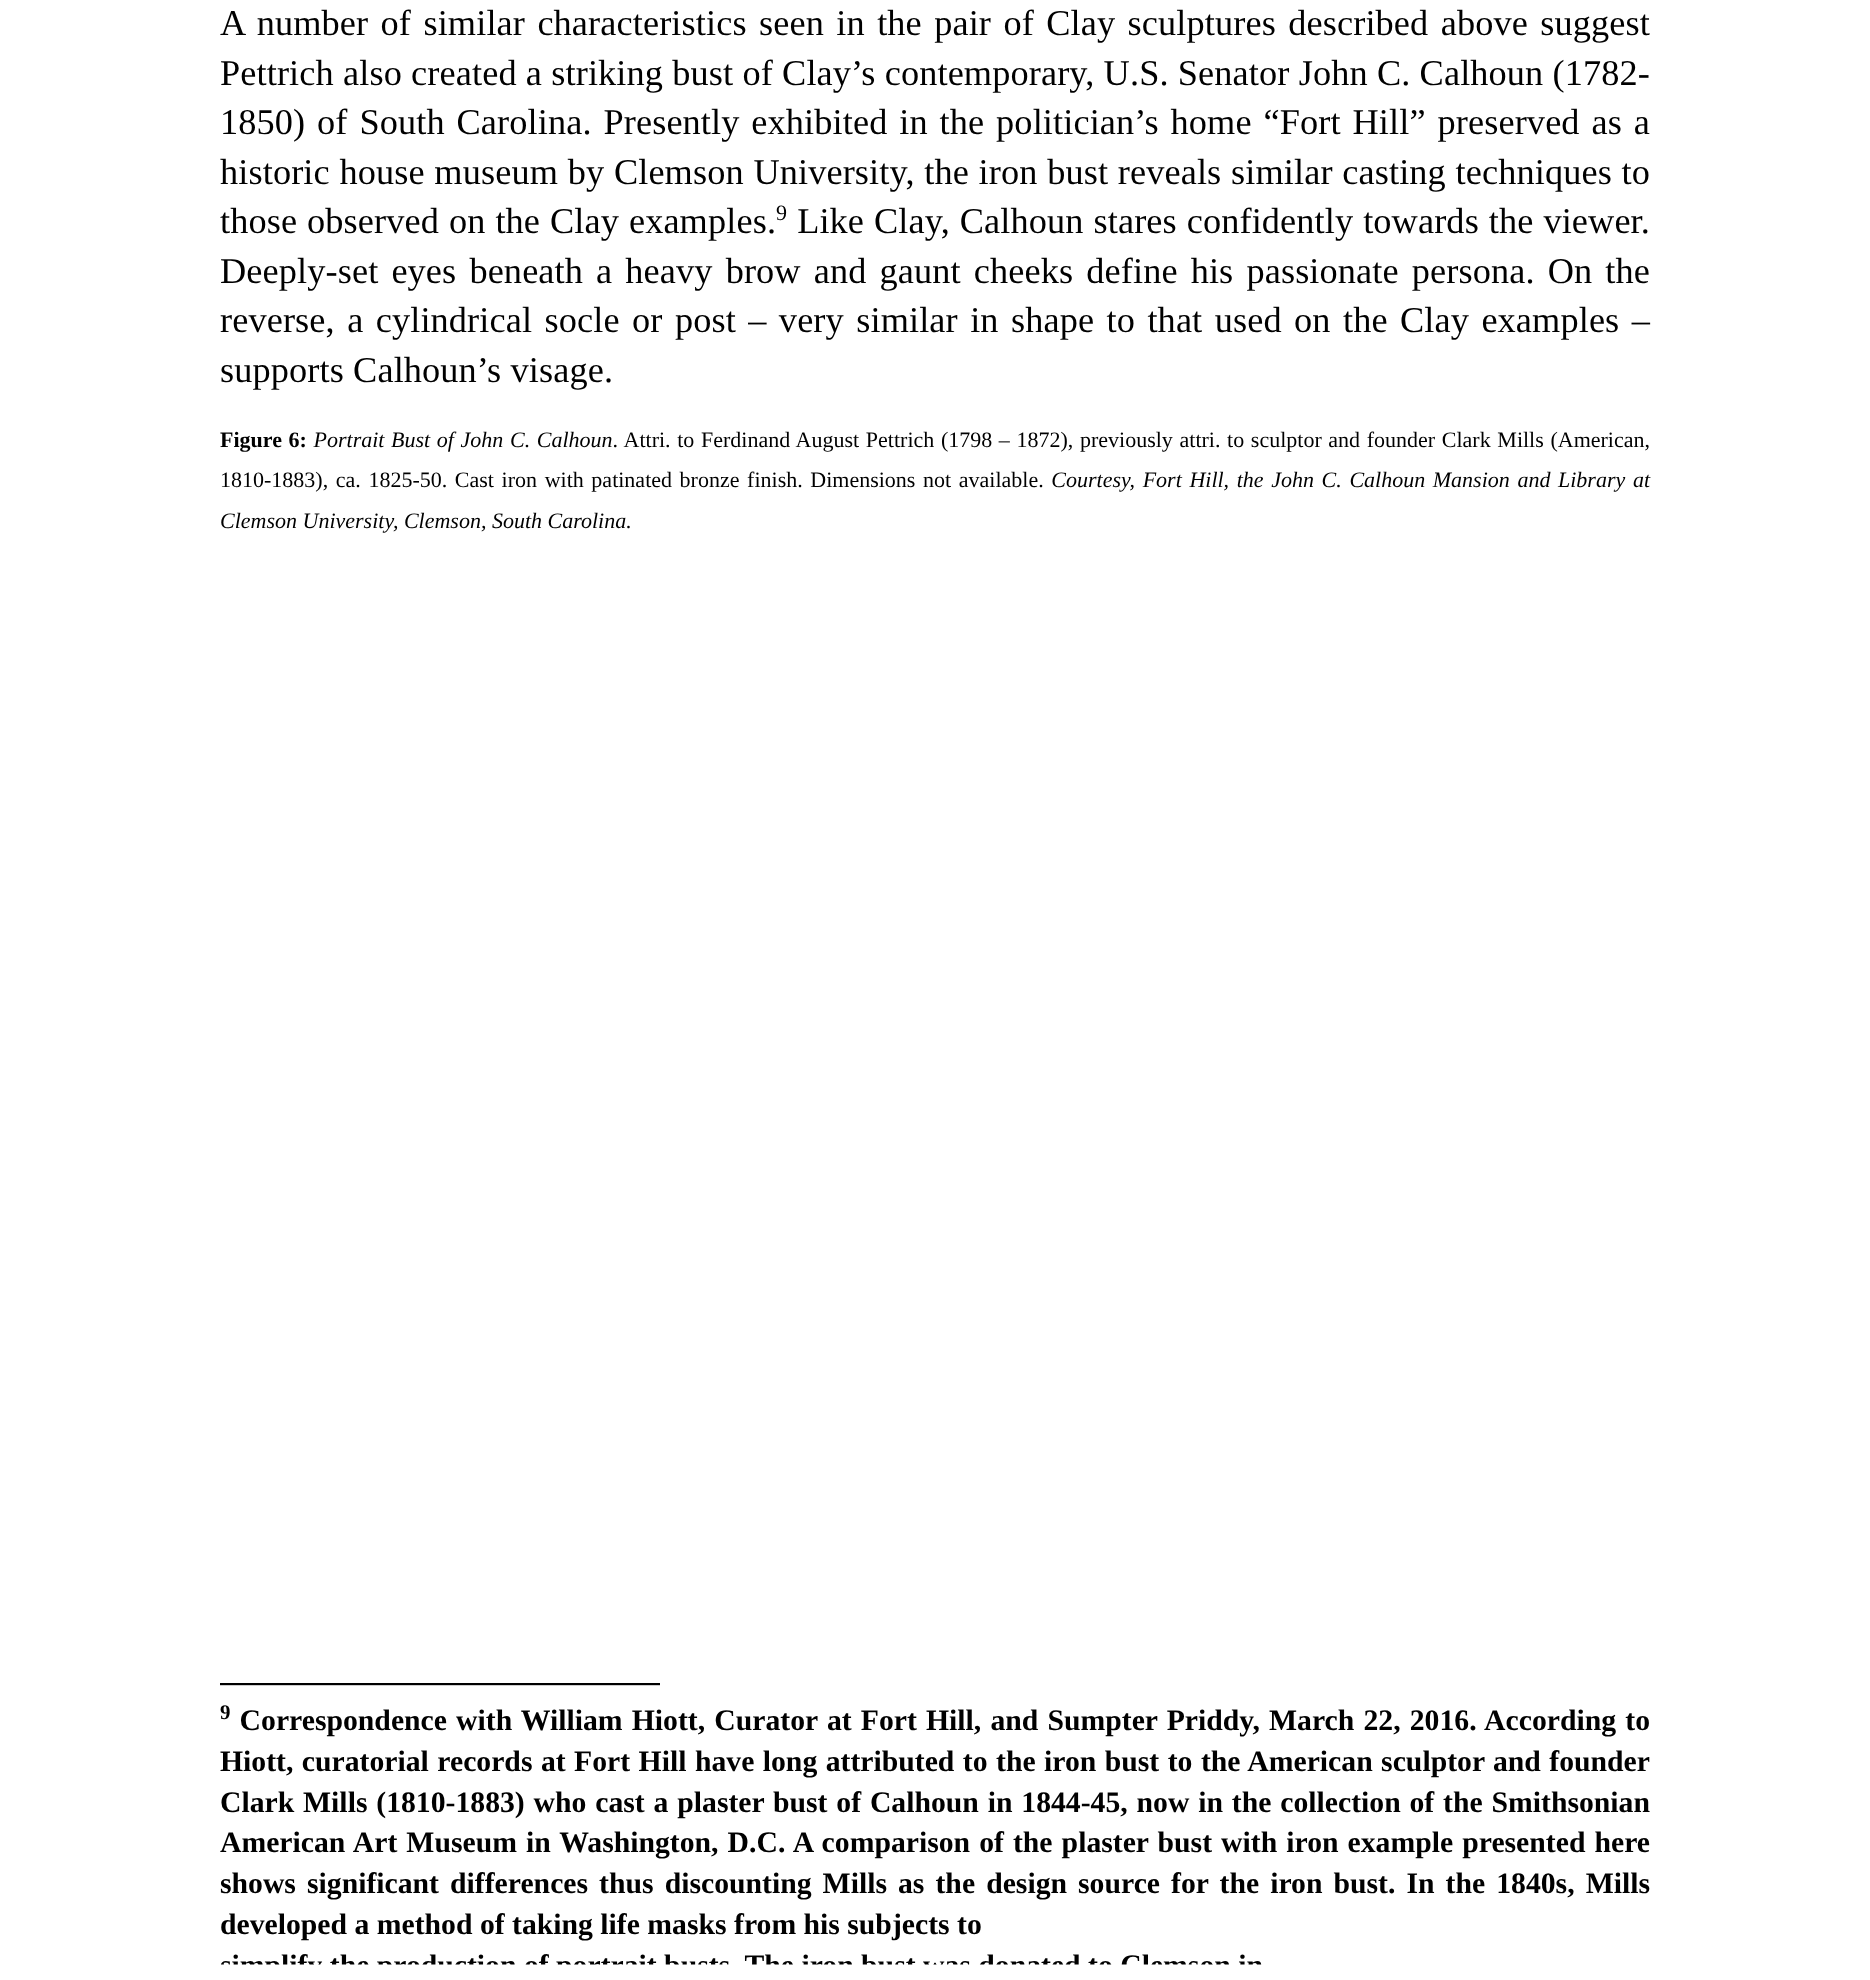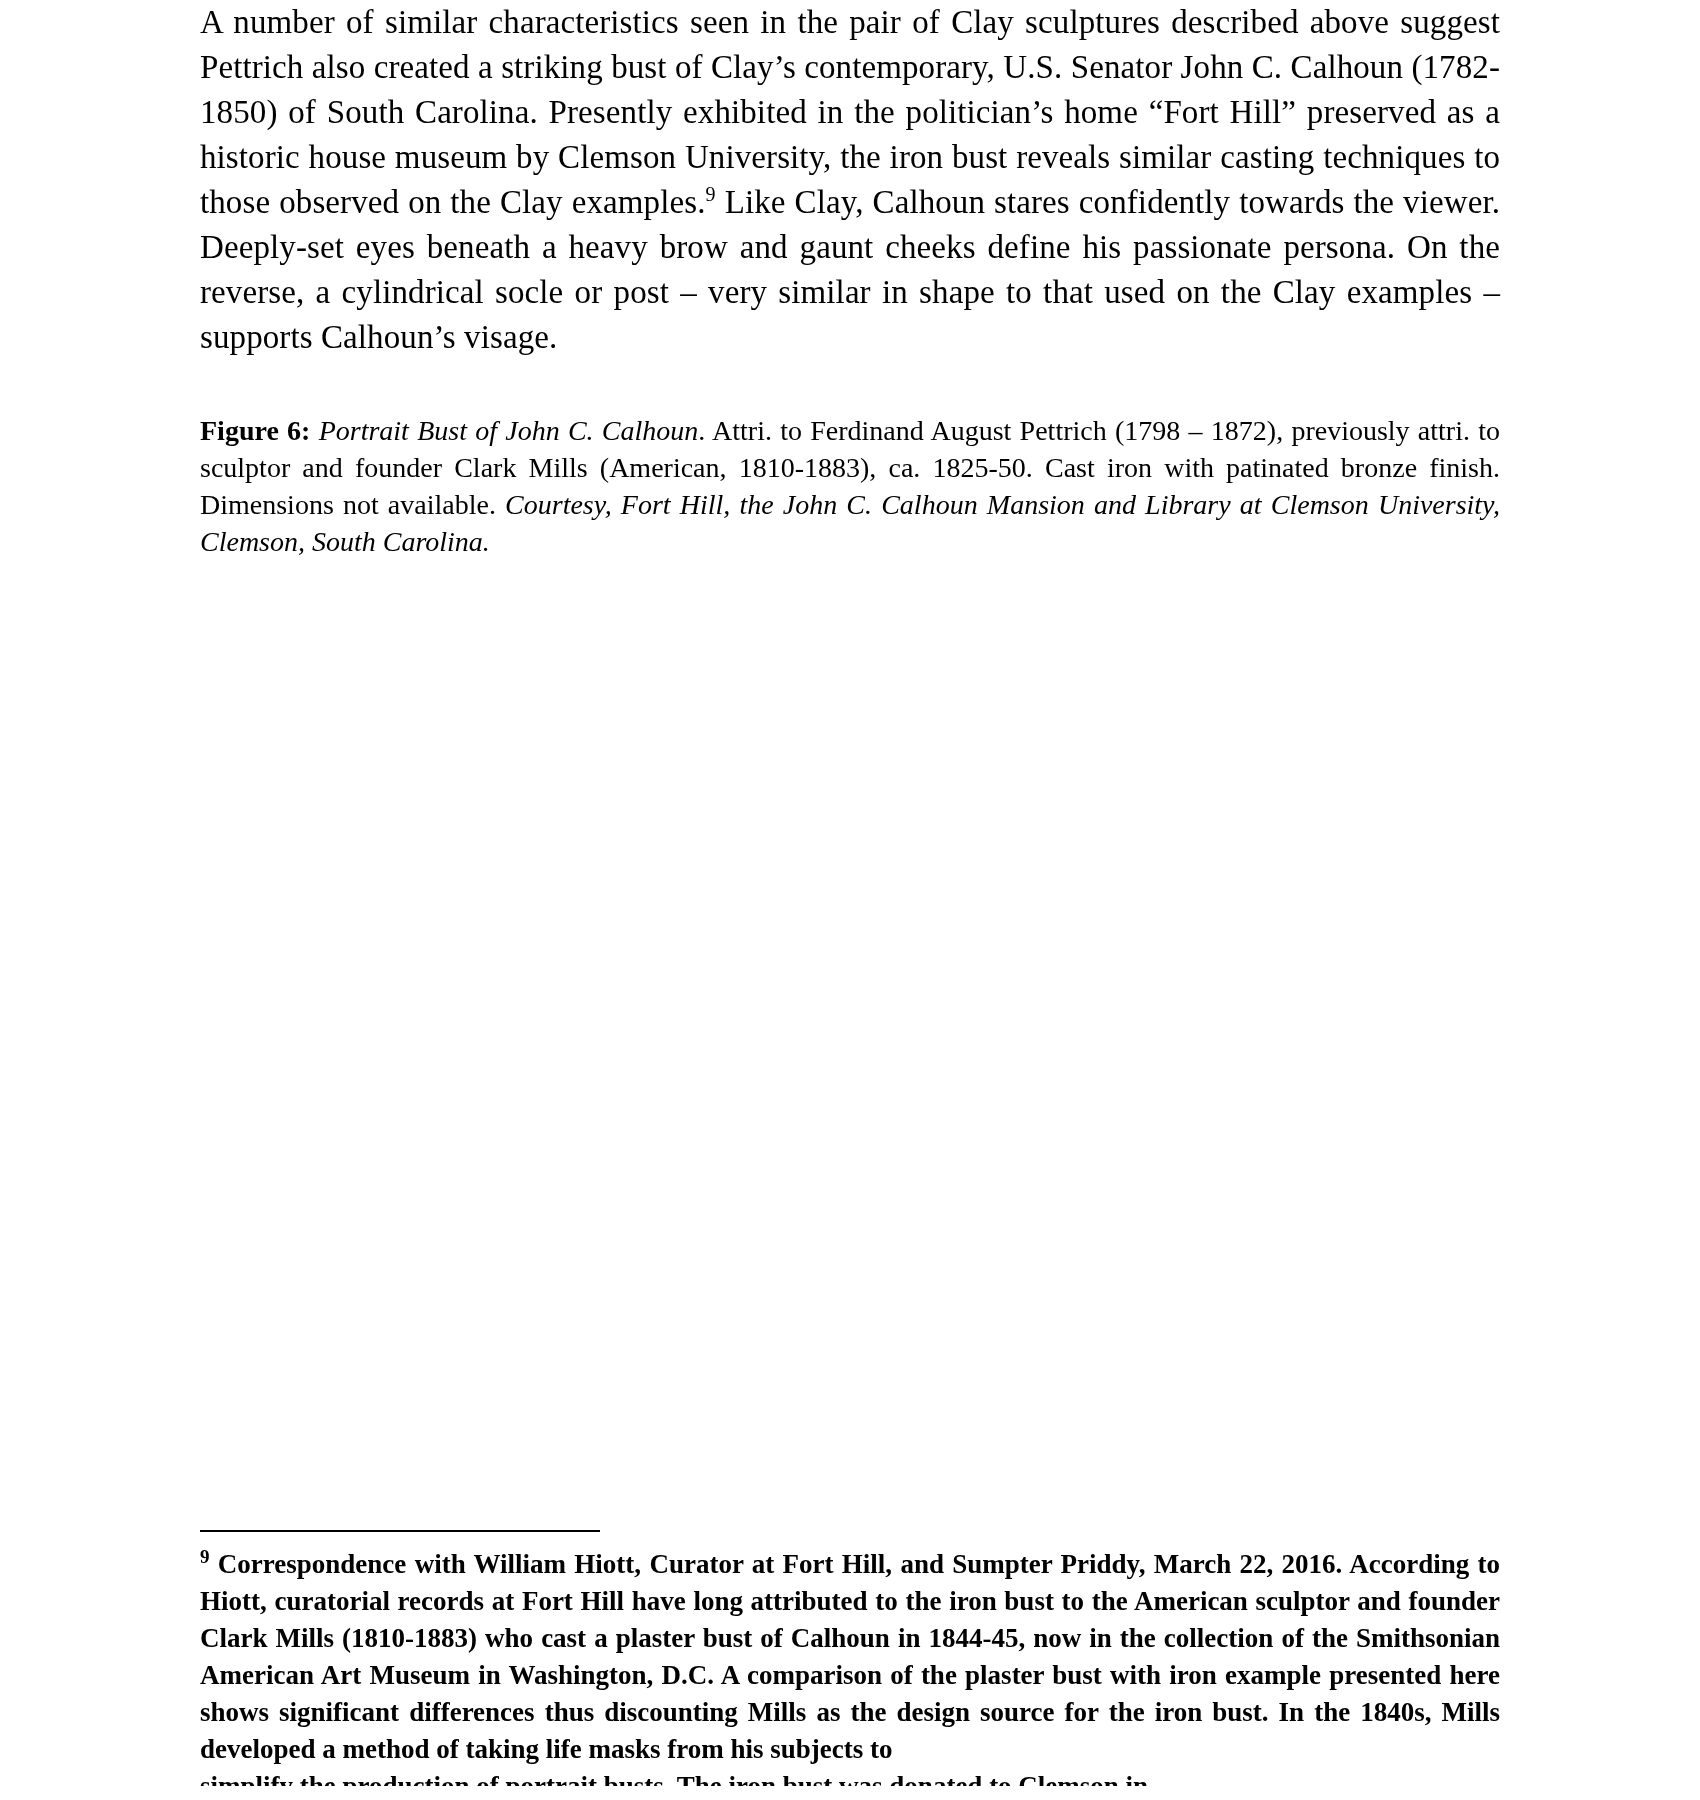--- a/index.html
+++ b/index.html
@@ -35,22 +35,22 @@
     text-justify: inter-word;
     margin: 0;
     letter-spacing: 0.1px;
   }
   .sup {
     font-size: 20px;
     vertical-align: super;
     line-height: 0;
   }
   .figure-caption {
-    margin-top: 52px;
-    font-size: 28px;
+    margin-top: 22px;
+    font-size: 20px;
     line-height: 37px;
     text-align: justify;
   }
   .figure-caption .lbl {
     font-weight: bold;
   }
   .ital {
     font-style: italic;
   }
   .footnote-area {

